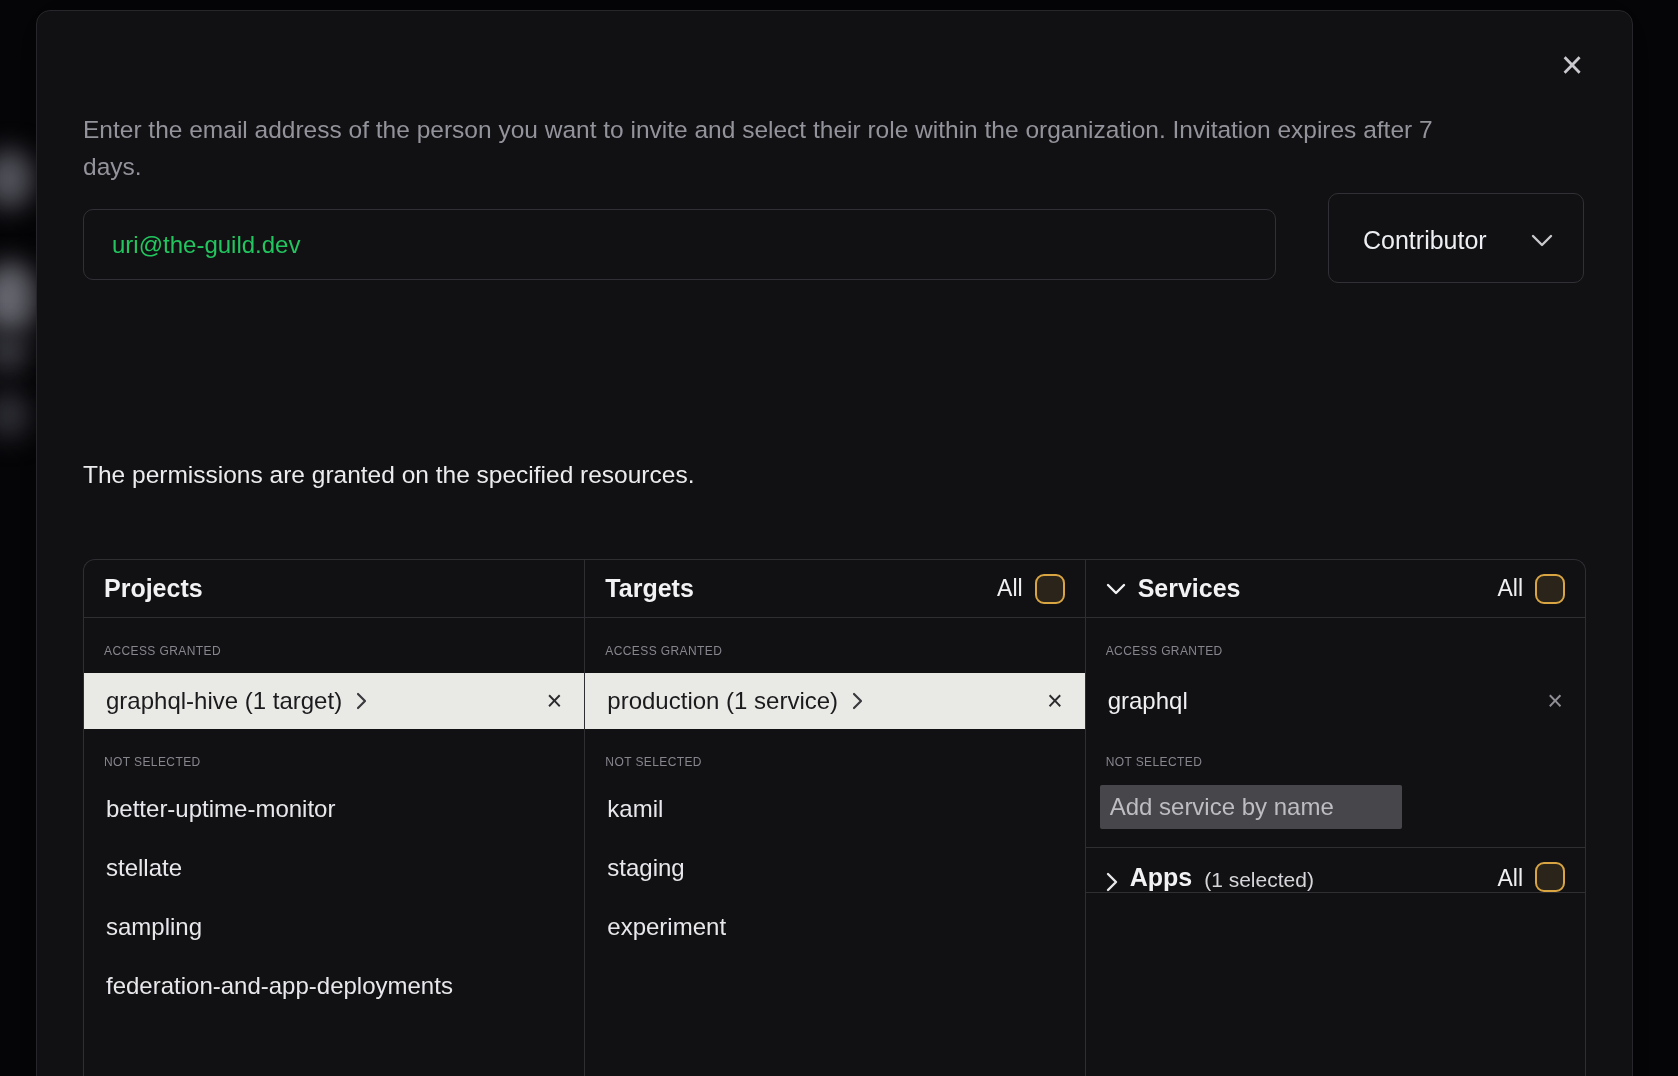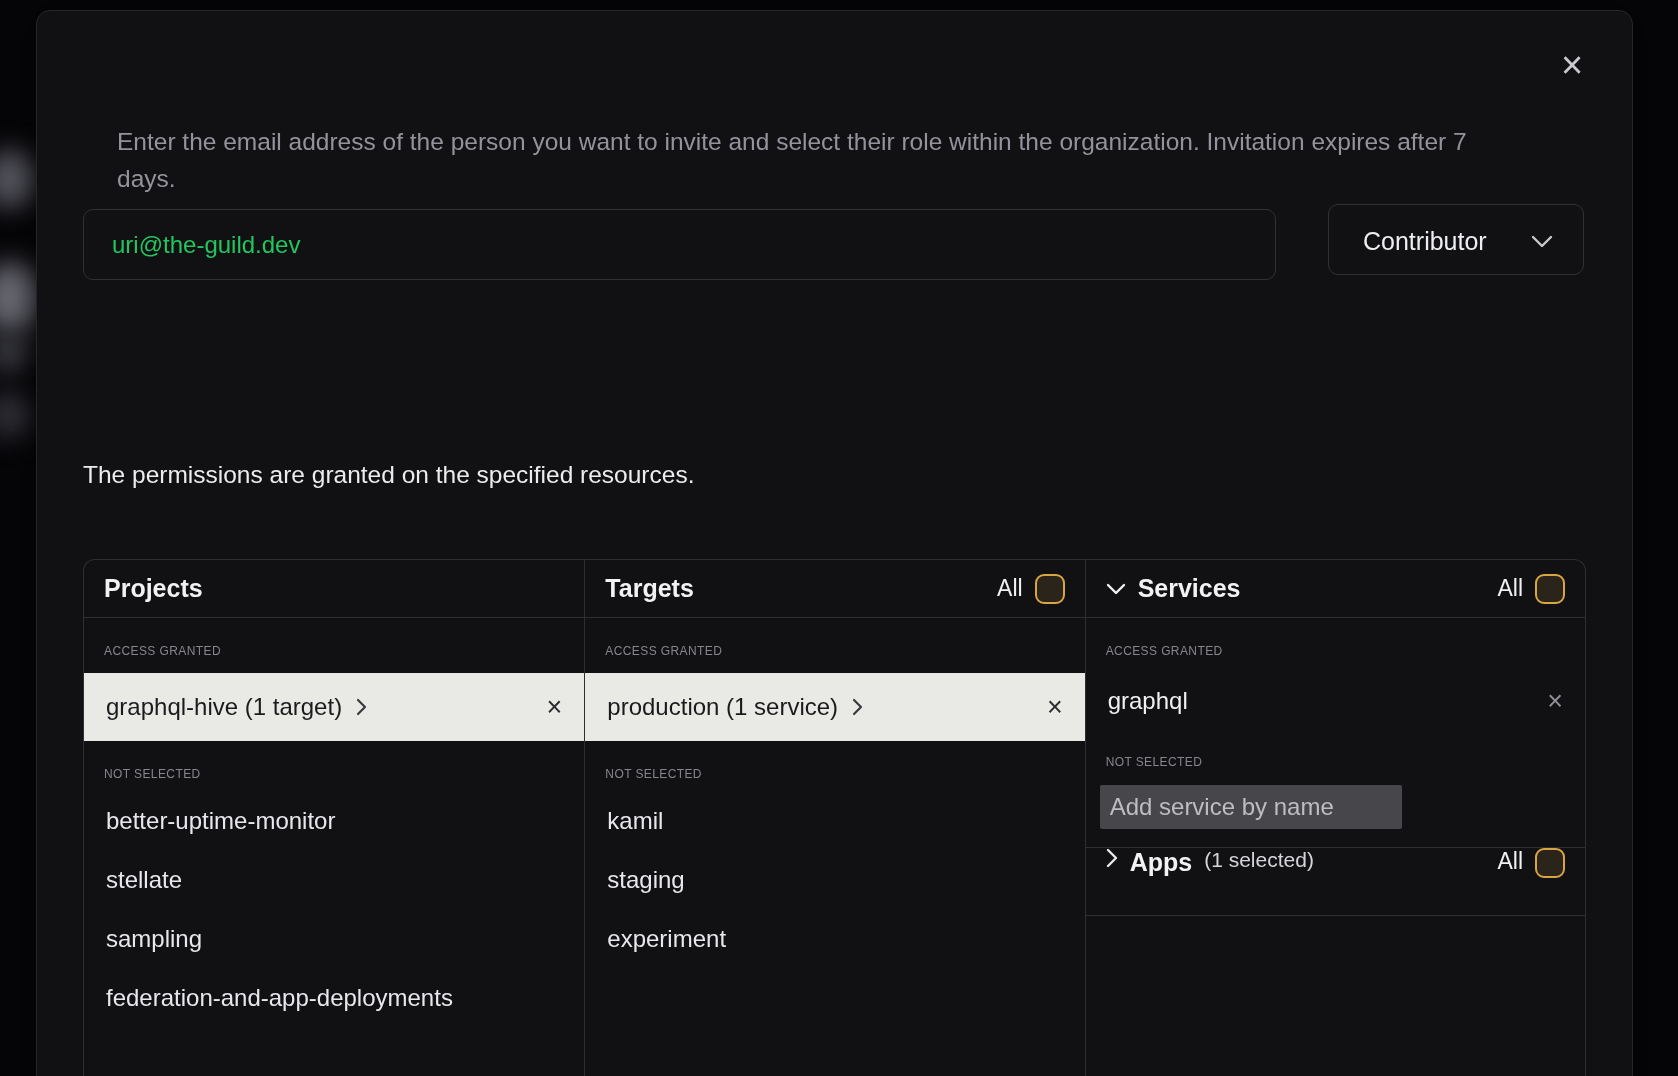--- a/index.html
+++ b/index.html
@@ -31,30 +31,30 @@
   .close-btn{
     position:absolute; top:30px; right:36px; width:48px; height:48px;
     background:none; border:none; color:#c9c9ce; font-size:38px; line-height:48px;
     cursor:pointer; font-family:inherit;
   }
   .title{
     position:absolute; left:46px; top:44px;
     font-size:31px; font-weight:700; color:#f4f4f6; letter-spacing:.2px;
   }
   .desc{
-    position:absolute; left:46px; top:112px; width:1412px;
-    font-size:24.5px; line-height:37px; color:var(--muted);margin-left:34px;
+    position:absolute; left:46px; top:100px; width:1412px;
+    font-size:24.5px; line-height:37px; color:var(--muted);
   }
   .email-input{
     position:absolute; left:46px; top:198px; width:1193px; height:71px;
     background:transparent; border:1px solid #303036; border-radius:10px;
     color:#22c55e; font-size:24px; padding:0 28px; font-family:inherit; outline:none;
   }
   .role-btn{
-    position:absolute; left:1291px; top:193px; width:256px; height:71px;
+    position:absolute; left:1291px; top:182px; width:256px; height:90px;
     background:transparent; border:1px solid #303036; border-radius:10px;
     color:#eceef1; font-size:25px; font-family:inherit; cursor:pointer;
     display:flex; align-items:center; justify-content:space-between; padding:4px 30px 0 34px;
   }
   .chev{ stroke:#c8c8cd; stroke-width:2.4; fill:none; stroke-linecap:round; stroke-linejoin:round; }
 
   .tabs{
     position:absolute; left:46px; top:366px; width:1505px;
     display:flex; gap:34px; border-bottom:1px solid var(--line);
   }
@@ -85,21 +85,21 @@
   .spacer{ flex:1; }
   .all-label{ font-size:23px; font-weight:400; color:#f0f0f2; }
   .checkbox{
     width:30px; height:30px; border:2px solid #d9a543; border-radius:9px;
     background:#2a241b; cursor:pointer; flex:none;
   }
   .section-label{
     margin:26px 20px 0; font-size:12px; color:var(--label); letter-spacing:.4px;
   }
   .sel-row{
-    margin-top:15px; height:68px; background:#e9e9e5; color:#1b1b1e;
+    margin-top:15px; height:56px; background:#e9e9e5; color:#1b1b1e;
     display:flex; align-items:center; gap:14px; padding:0 22px; font-size:24px; cursor:pointer;
   }
   .sel-row .chev{ stroke:#3a3a3e; stroke-width:2.2; }
   .granted-row{
     margin-top:15px; height:56px; color:#f0f0f3;
     display:flex; align-items:center; padding:0 22px; font-size:24px; cursor:pointer;
   }
   .remove-x{
     background:none; border:none; font-family:inherit; cursor:pointer;
     font-size:27px; color:#2b2b2e; line-height:1; padding:0;
@@ -110,22 +110,22 @@
     height:59px; display:flex; align-items:center; padding:0 22px;
     font-size:24px; color:#e8e8ec; cursor:pointer;
   }
   .service-input{
     display:block; margin:16px 0 0 14px; width:302px; height:44px;
     background:#47474b; border:none; border-radius:2px; padding:8px 10px;
     font-family:inherit; font-size:24px; color:#e4e4e8; outline:none;
   }
   .service-input::placeholder{ color:#bdbdc2; }
   .apps-row{
-    margin-top:18px; height:69px; border-top:1px solid var(--line); border-bottom:1px solid var(--line);
-    display:flex; align-items:flex-start; gap:12px; padding:0 20px; cursor:pointer;
+    margin-top:18px; height:46px; border-top:1px solid var(--line); border-bottom:1px solid var(--line);
+    display:flex; align-items:flex-end; gap:12px; padding:0 20px; cursor:pointer;
   }
   .apps-title{ font-size:25px; font-weight:700; color:#f2f2f4; }
   .apps-count{ font-size:21px; color:#d6d6da; }
   .apps-row .chev{ stroke:#e8e8ec; }
 </style>
 </head>
 <body>
 
 <div class="blob b1"></div>
 <div class="blob b2"></div>

